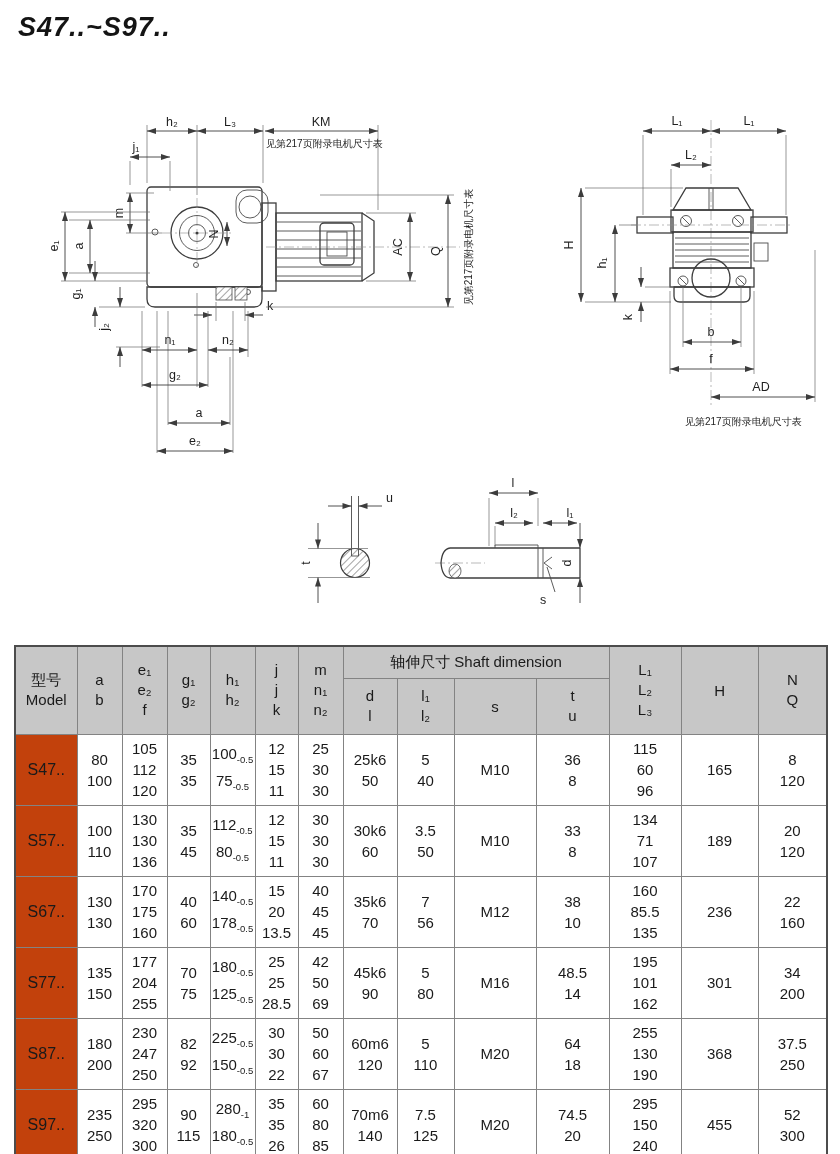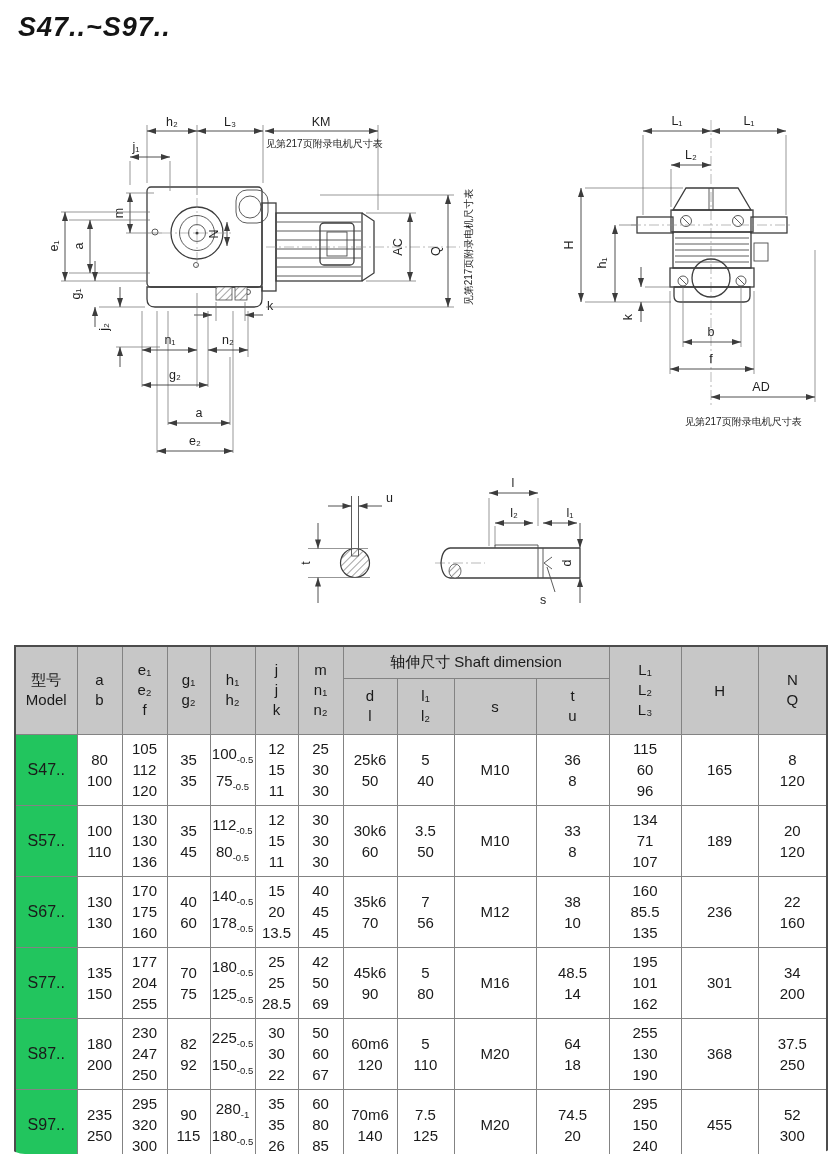--- a/index.html
+++ b/index.html
@@ -1,35 +1,35 @@
 <!DOCTYPE html>
 <html><head>
 <meta charset="utf-8">
 <style>
   html,body{margin:0;padding:0;background:#ffffff;}
   .page{position:relative;width:840px;height:1154px;background:#ffffff;overflow:hidden;
-        font-family:"Liberation Sans","DejaVu Sans",sans-serif;color:#1c1c1c;border-radius:25px;}
+        font-family:"Liberation Sans","DejaVu Sans",sans-serif;color:#1c1c1c;}
   .title{position:absolute;left:18px;top:12px;font-size:27px;font-weight:bold;font-style:italic;
          color:#141414;letter-spacing:1px;}
   svg{position:absolute;}
   .obj{stroke:#3d3d3d;stroke-width:1.3;fill:none;}
   .obj2{stroke:#4a4a4a;stroke-width:0.9;fill:none;}
   .ext{stroke:#6a6a6a;stroke-width:0.7;fill:none;}
   .cl{stroke:#8a8a8a;stroke-width:0.6;stroke-dasharray:10 3 2 3;fill:none;}
   .dim{stroke:#3c3c3c;stroke-width:0.9;fill:none;}
   .st{font-family:"Liberation Sans","DejaVu Sans",sans-serif;font-size:12.5px;fill:#1f1f1f;}
   .cn{font-family:"Liberation Sans","DejaVu Sans",sans-serif;font-size:10px;fill:#1f1f1f;}
   
   .dim-table{position:absolute;left:14px;top:645px;width:812px;border-collapse:collapse;
              table-layout:fixed;border:2px solid #4c4c4c;}
   .dim-table th,.dim-table td{border:1px solid #838383;text-align:center;vertical-align:middle;
              padding:0;font-size:15px;color:#1a1a1a;}
   .dim-table thead th{background:#c7c7c7;font-weight:normal;}
   .dim-table td{background:#ffffff;height:70px;}
-  .dim-table td.model{background:#22c55e;font-size:16px;}
+  .dim-table td.model{background:#c2410c;font-size:16px;}
   .hrow1{height:32px;}
   .hrow2{height:56px;}
   .line{line-height:21px;}
   .hline{line-height:20px;}
   sub.tol{font-size:9.5px;vertical-align:-4px;}
 </style>
 </head>
 <body>
 
 <div class="page">

